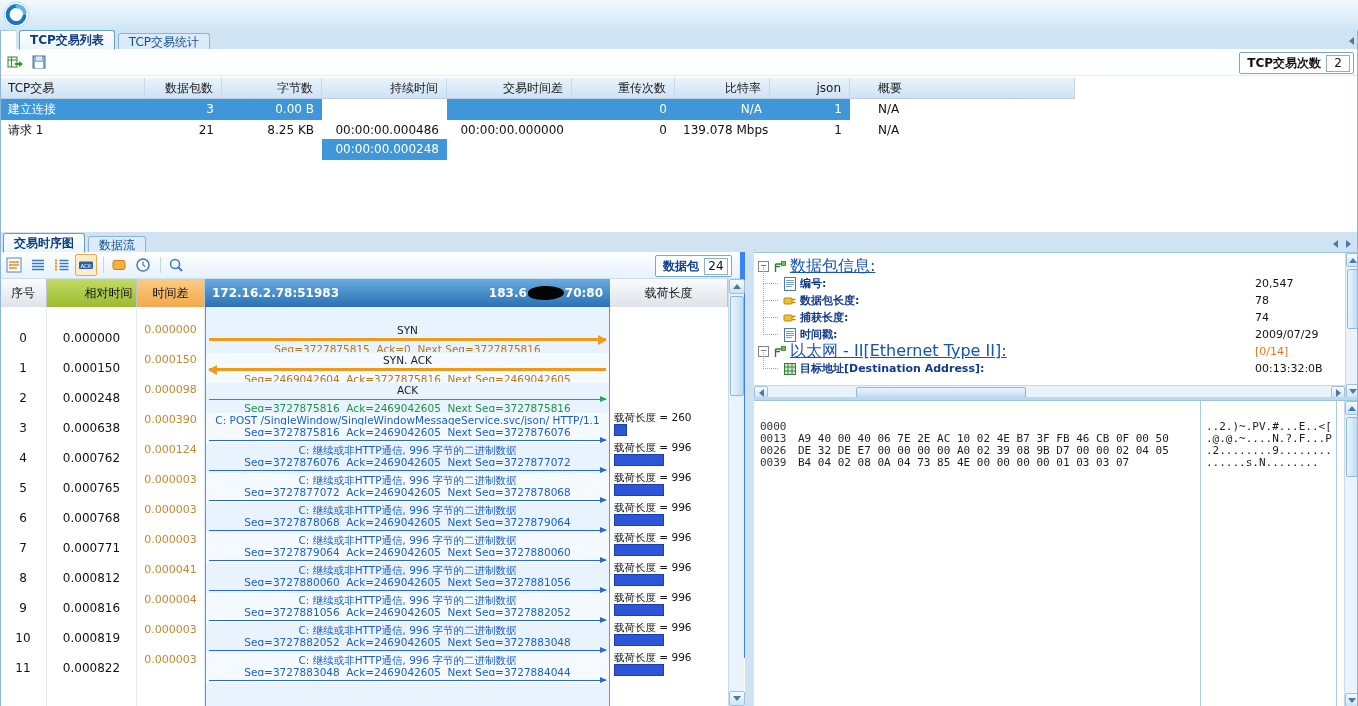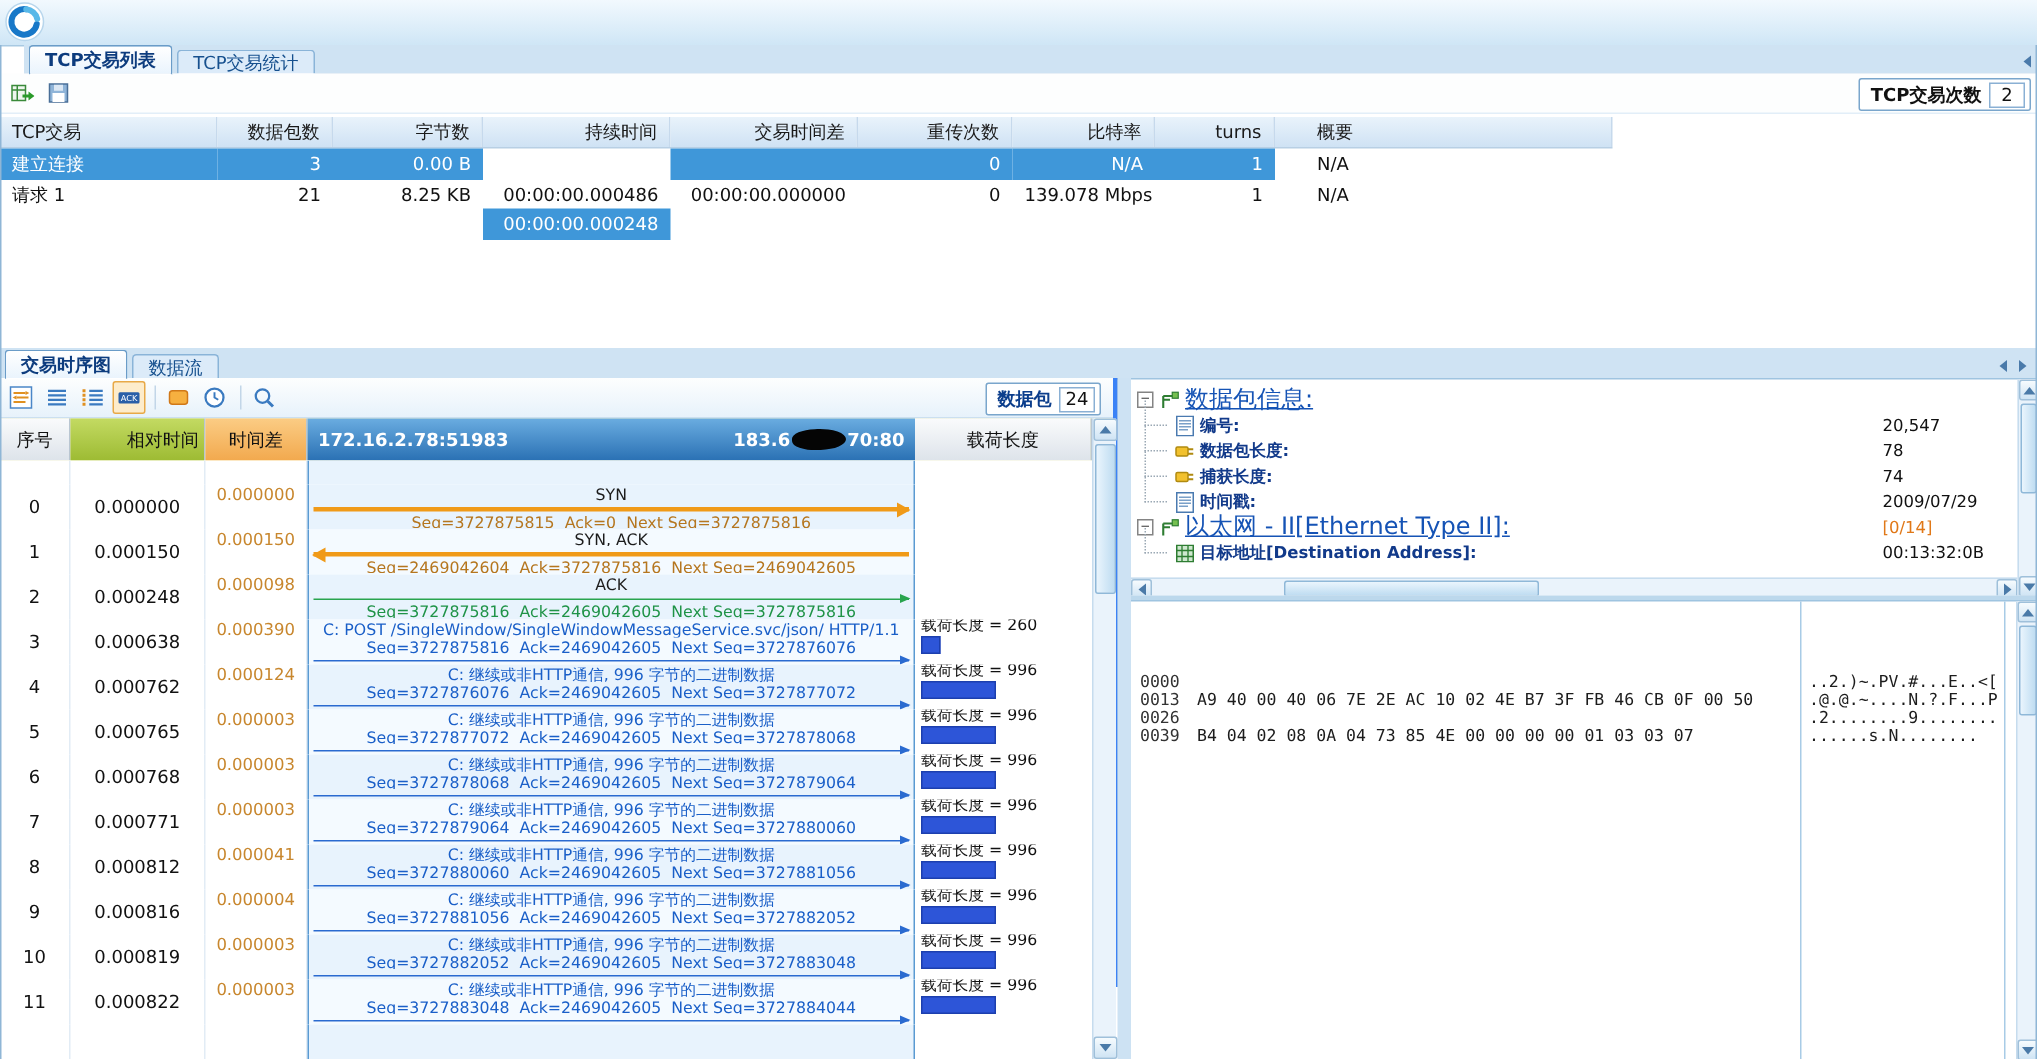--- a/index.html
+++ b/index.html
@@ -51,22 +51,22 @@
   .txr{display:flex;height:21px;}
   .txc{height:21px;line-height:21px;box-sizing:border-box;padding:0 8px;white-space:nowrap;overflow:hidden;}
   .txc.sel{background:#3f97d9;color:#fff;}
   .a-r{text-align:right;}
   .a-l{text-align:left;}
   .txc.summary{padding-left:28px;}
   .txh.summary{padding-left:28px;}
 
   
   .lower{position:absolute;left:0;top:252px;width:1358px;height:454px;display:flex;}
-  .left-panel{position:relative;width:745px;height:406px;background:#fef9c3;box-sizing:border-box;
-    border-right:3px solid #3b82f6;}
+  .left-panel{position:relative;width:745px;height:406px;background:#fde047;box-sizing:border-box;
+    border-right:5px solid #3b82f6;}
   .splitter{width:9px;height:454px;background:#cde2f3;}
   .right-panel{position:relative;width:604px;height:454px;background:#fff;}
 
   
   .t2{position:absolute;left:0;top:0;width:100%;height:27px;padding-left:3px;box-sizing:border-box;
      background:linear-gradient(#fdfefe,#e7f2fb);border-bottom:1px solid #cbdff0;}
   .t2 .counter{top:3px;right:8px;}
   .t2 .clabel{color:#0c3e8c;}
 
   
@@ -143,21 +143,21 @@
   .conn{width:14px;height:16px;border-left:1px dotted #9aa8b4;border-bottom:1px dotted #9aa8b4;
      margin:-8px 4px 8px 5px;flex:none;}
   .tval{position:absolute;left:497px;color:#111;font-size:11px;font-weight:normal;text-decoration:none;}
   .tval.orange{color:#e07818;}
 
   .rp-divider{position:absolute;left:0;top:145px;width:604px;height:3px;background:#bcd8ec;}
 
   
   .hex-panel{position:absolute;left:0;top:148px;width:604px;height:306px;background:#fff;
      border-top:1px solid #9fc4e0;box-sizing:border-box;}
-  .hex-rows{position:absolute;left:0;top:20px;width:588px;margin-top:28px;}
+  .hex-rows{position:absolute;left:0;top:20px;width:588px;}
   .hxr{position:relative;height:12px;font-family:"DejaVu Sans Mono","Liberation Mono",monospace;
      font-size:11px;line-height:12px;white-space:pre;}
   .hoff{position:absolute;left:6px;color:#333;}
   .hbytes{position:absolute;left:44px;color:#1c1c1c;}
   .hascii{position:absolute;left:452px;color:#1c1c1c;}
   .vline{position:absolute;top:0;width:1px;height:306px;background:#a8cbe6;}
   .v1{left:446px;} .v2{left:582px;}
 
   .side-l{position:absolute;left:0;top:30px;width:1px;height:676px;background:#8fb6d6;}
   .side-r{position:absolute;left:1357px;top:30px;width:1px;height:676px;background:#8fb6d6;}
@@ -212,21 +212,21 @@
     </div>
     <div class="tx-table">
       <div class="tx-head">
           <div class="txh a-l" style="width: 145px;">TCP交易</div>
           <div class="txh a-r" style="width: 77px;">数据包数</div>
           <div class="txh a-r" style="width: 100px;">字节数</div>
           <div class="txh a-r" style="width: 125px;">持续时间</div>
           <div class="txh a-r" style="width: 125px;">交易时间差</div>
           <div class="txh a-r" style="width: 103px;">重传次数</div>
           <div class="txh a-r" style="width: 95px;">比特率</div>
-          <div class="txh a-r" style="width: 80px;">turns</div>
+          <div class="txh a-r" style="width: 80px;">json</div>
           <div class="txh a-l summary" style="width: 225px;">概要</div>
         </div>
       <div class="tx-body">
           <div class="txr">
             <div class="txc a-l sel" style="width: 145px;">建立连接</div>
             <div class="txc a-r sel" style="width: 77px;">3</div>
             <div class="txc a-r sel" style="width: 100px;">0.00 B</div>
             <div class="txc a-r sel" style="width: 125px; margin-top: 40px;">00:00:00.000248</div>
             <div class="txc a-r sel" style="width: 125px;"></div>
             <div class="txc a-r sel" style="width: 103px;">0</div>
@@ -622,21 +622,21 @@
             </div>
         </div>
       </div>
 
       <div class="rp-divider"></div>
 
       <div class="hex-panel">
         <div class="hex-rows">
             <div class="hxr"><span class="hoff">0000</span><span class="hascii">..2.)~.PV.#...E..&lt;[</span></div>
             <div class="hxr"><span class="hoff">0013</span><span class="hbytes">A9 40 00 40 06 7E 2E AC 10 02 4E B7 3F FB 46 CB 0F 00 50</span><span class="hascii">.@.@.~....N.?.F...P</span></div>
-            <div class="hxr"><span class="hoff">0026</span><span class="hascii">.2........9........</span></div>
+            <div class="hxr"><span class="hoff">0026</span><span class="hbytes">DE 32 DE E7 00 00 00 00 A0 02 39 08 9B D7 00 00 02 04 05</span><span class="hascii">.2........9........</span></div>
             <div class="hxr"><span class="hoff">0039</span><span class="hbytes">B4 04 02 08 0A 04 73 85 4E 00 00 00 00 01 03 03 07</span><span class="hascii">......s.N........</span></div>
           </div>
         <div class="vline v1"></div>
         <div class="vline v2"></div>
         <div class="sbv" style="left:590px;top:0;width:14px;height:306px;">
           <div class="sbtn" style="left:0;top:0;width:14px;height:14px;">
               <span class="tu"></span>
             </div>
           <div class="thumb" style="left:1px;top:16px;width:12px;height:60px;"></div>
           <div class="sbtn" style="left:0;bottom:0;width:14px;height:14px;">

